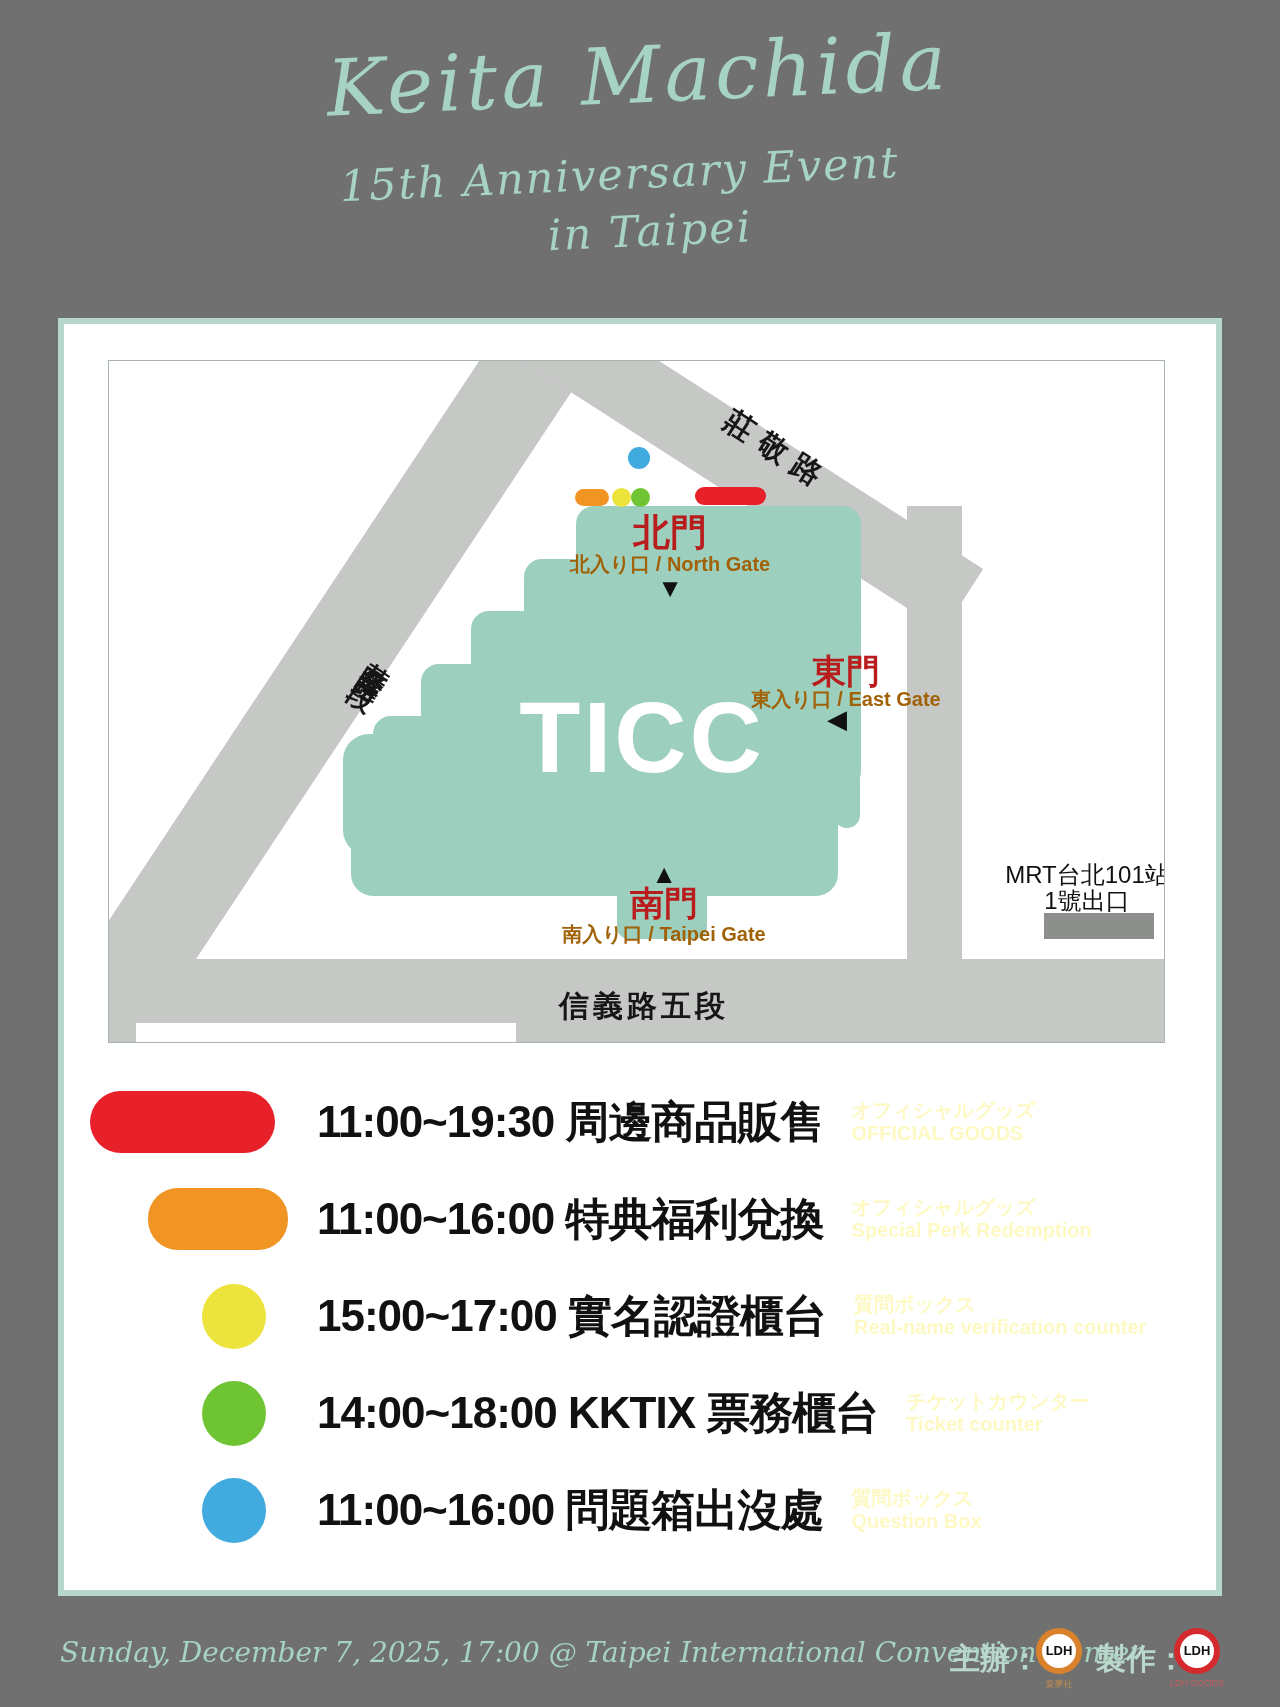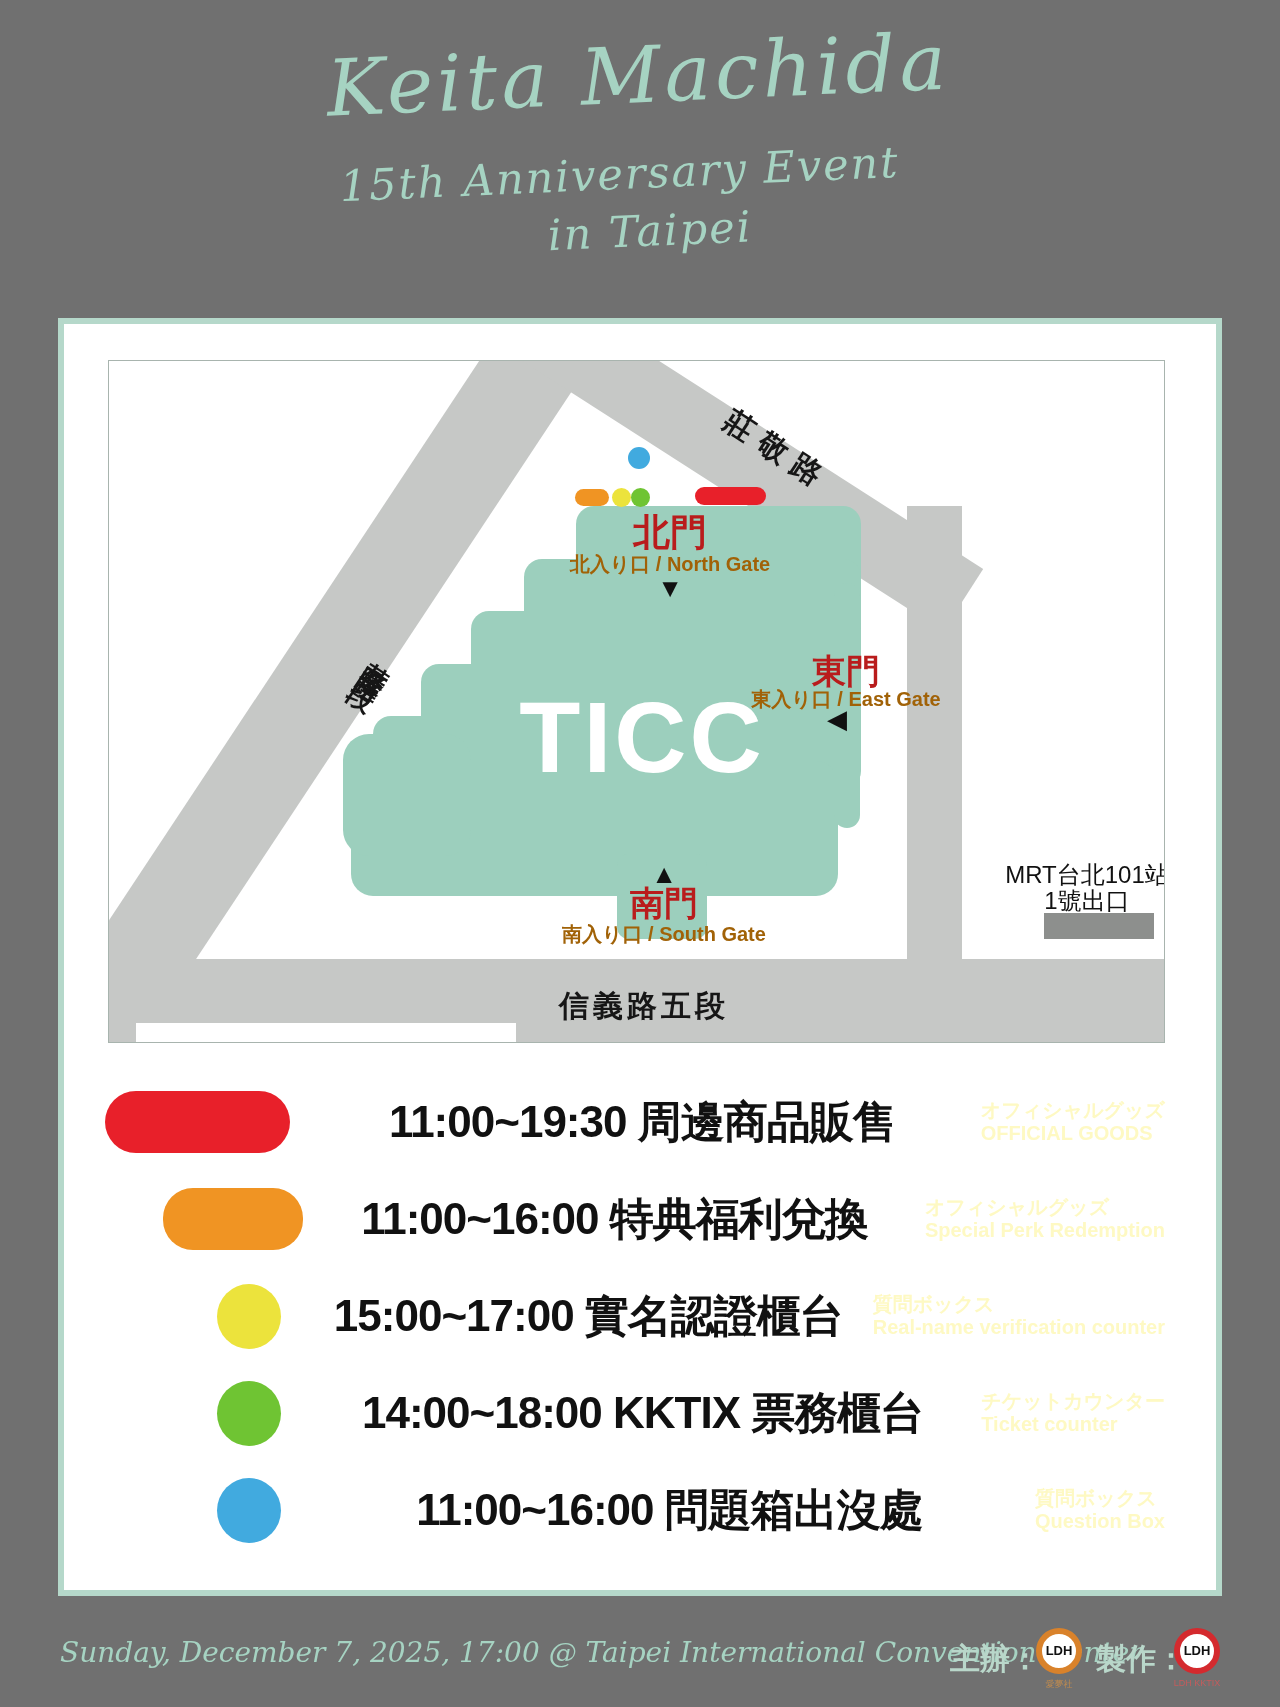--- a/index.html
+++ b/index.html
@@ -78,22 +78,22 @@
   .mrt-2{left:978px;top:524px;}
   .mrt-exit{position:absolute;left:935px;top:552px;width:110px;height:26px;background:#8d8f8d;}
   .mapmark{position:absolute;}
   .mm-blue{left:519px;top:86px;width:22px;height:22px;border-radius:50%;background:#41aadf;}
   .mm-orange{left:466px;top:128px;width:34px;height:17px;border-radius:9px;background:#f09423;}
   .mm-yellow{left:503px;top:127px;width:19px;height:19px;border-radius:50%;background:#ece33c;}
   .mm-green{left:522px;top:127px;width:19px;height:19px;border-radius:50%;background:#6fc433;}
   .mm-red{left:586px;top:126px;width:71px;height:18px;border-radius:9px;background:#e8202a;}
   
   .legend-row{
-    position:absolute;left:105px;width:1060px;height:66px;
-    display:flex;align-items:center;justify-content:space-between;
+    position:absolute;left:90px;width:1060px;height:66px;
+    display:flex;align-items:center;
   }
   .lr-1{top:1089px;} .lr-2{top:1186px;} .lr-3{top:1283px;} .lr-4{top:1380px;} .lr-5{top:1477px;}
   .mk-cell{width:225px;flex:none;display:flex;align-items:center;}
   .mk{flex:none;}
   .mk-red{width:185px;height:62px;border-radius:31px;background:#e8202a;margin-left:0;}
   .mk-orange{width:140px;height:62px;border-radius:30px;background:#f09423;margin-left:58px;}
   .mk-yellow{width:64px;height:65px;border-radius:50%;background:#ece33c;margin-left:112px;}
   .mk-green{width:64px;height:65px;border-radius:50%;background:#6fc433;margin-left:112px;}
   .mk-blue{width:64px;height:65px;border-radius:50%;background:#41aadf;margin-left:112px;}
   .lg-main{
@@ -161,21 +161,21 @@
     <div class="gate-name n-name">北門</div>
     <div class="gate-sub n-sub">北入り口 / North Gate</div>
     <div class="gate-arrow n-arrow">▼</div>
 
     <div class="gate-name e-name">東門</div>
     <div class="gate-sub e-sub">東入り口 / East Gate</div>
     <div class="gate-arrow e-arrow">◀</div>
 
     <div class="gate-arrow s-arrow">▲</div>
     <div class="gate-name s-name">南門</div>
-    <div class="gate-sub s-sub">南入り口 / South Gate</div>
+    <div class="gate-sub s-sub">南入り口 / Taipei Gate</div>
 
     <div class="mrt-line mrt-1">MRT台北101站</div>
     <div class="mrt-line mrt-2">1號出口</div>
     <div class="mrt-exit"></div>
 
     <div class="mapmark mm-blue"></div>
     <div class="mapmark mm-orange"></div>
     <div class="mapmark mm-yellow"></div>
     <div class="mapmark mm-green"></div>
     <div class="mapmark mm-red"></div>
@@ -237,15 +237,15 @@
   </div>
 
   <div class="footer-schedule">Sunday, December 7, 2025, 17:00  @ Taipei International Convention Center</div>
 
   <div class="credit-label credit-organizer">主辦：</div>
   <div class="ldh-logo ldh-orange">LDH</div>
   <div class="logo-caption cap-orange">愛夢社</div>
 
   <div class="credit-label credit-producer">製作：</div>
   <div class="ldh-logo ldh-red">LDH</div>
-  <div class="logo-caption cap-red">LDH KKTIX</div>
+  <div class="logo-caption cap-red">LDH GOODS</div>
 
 </div>
 
 </body></html>

